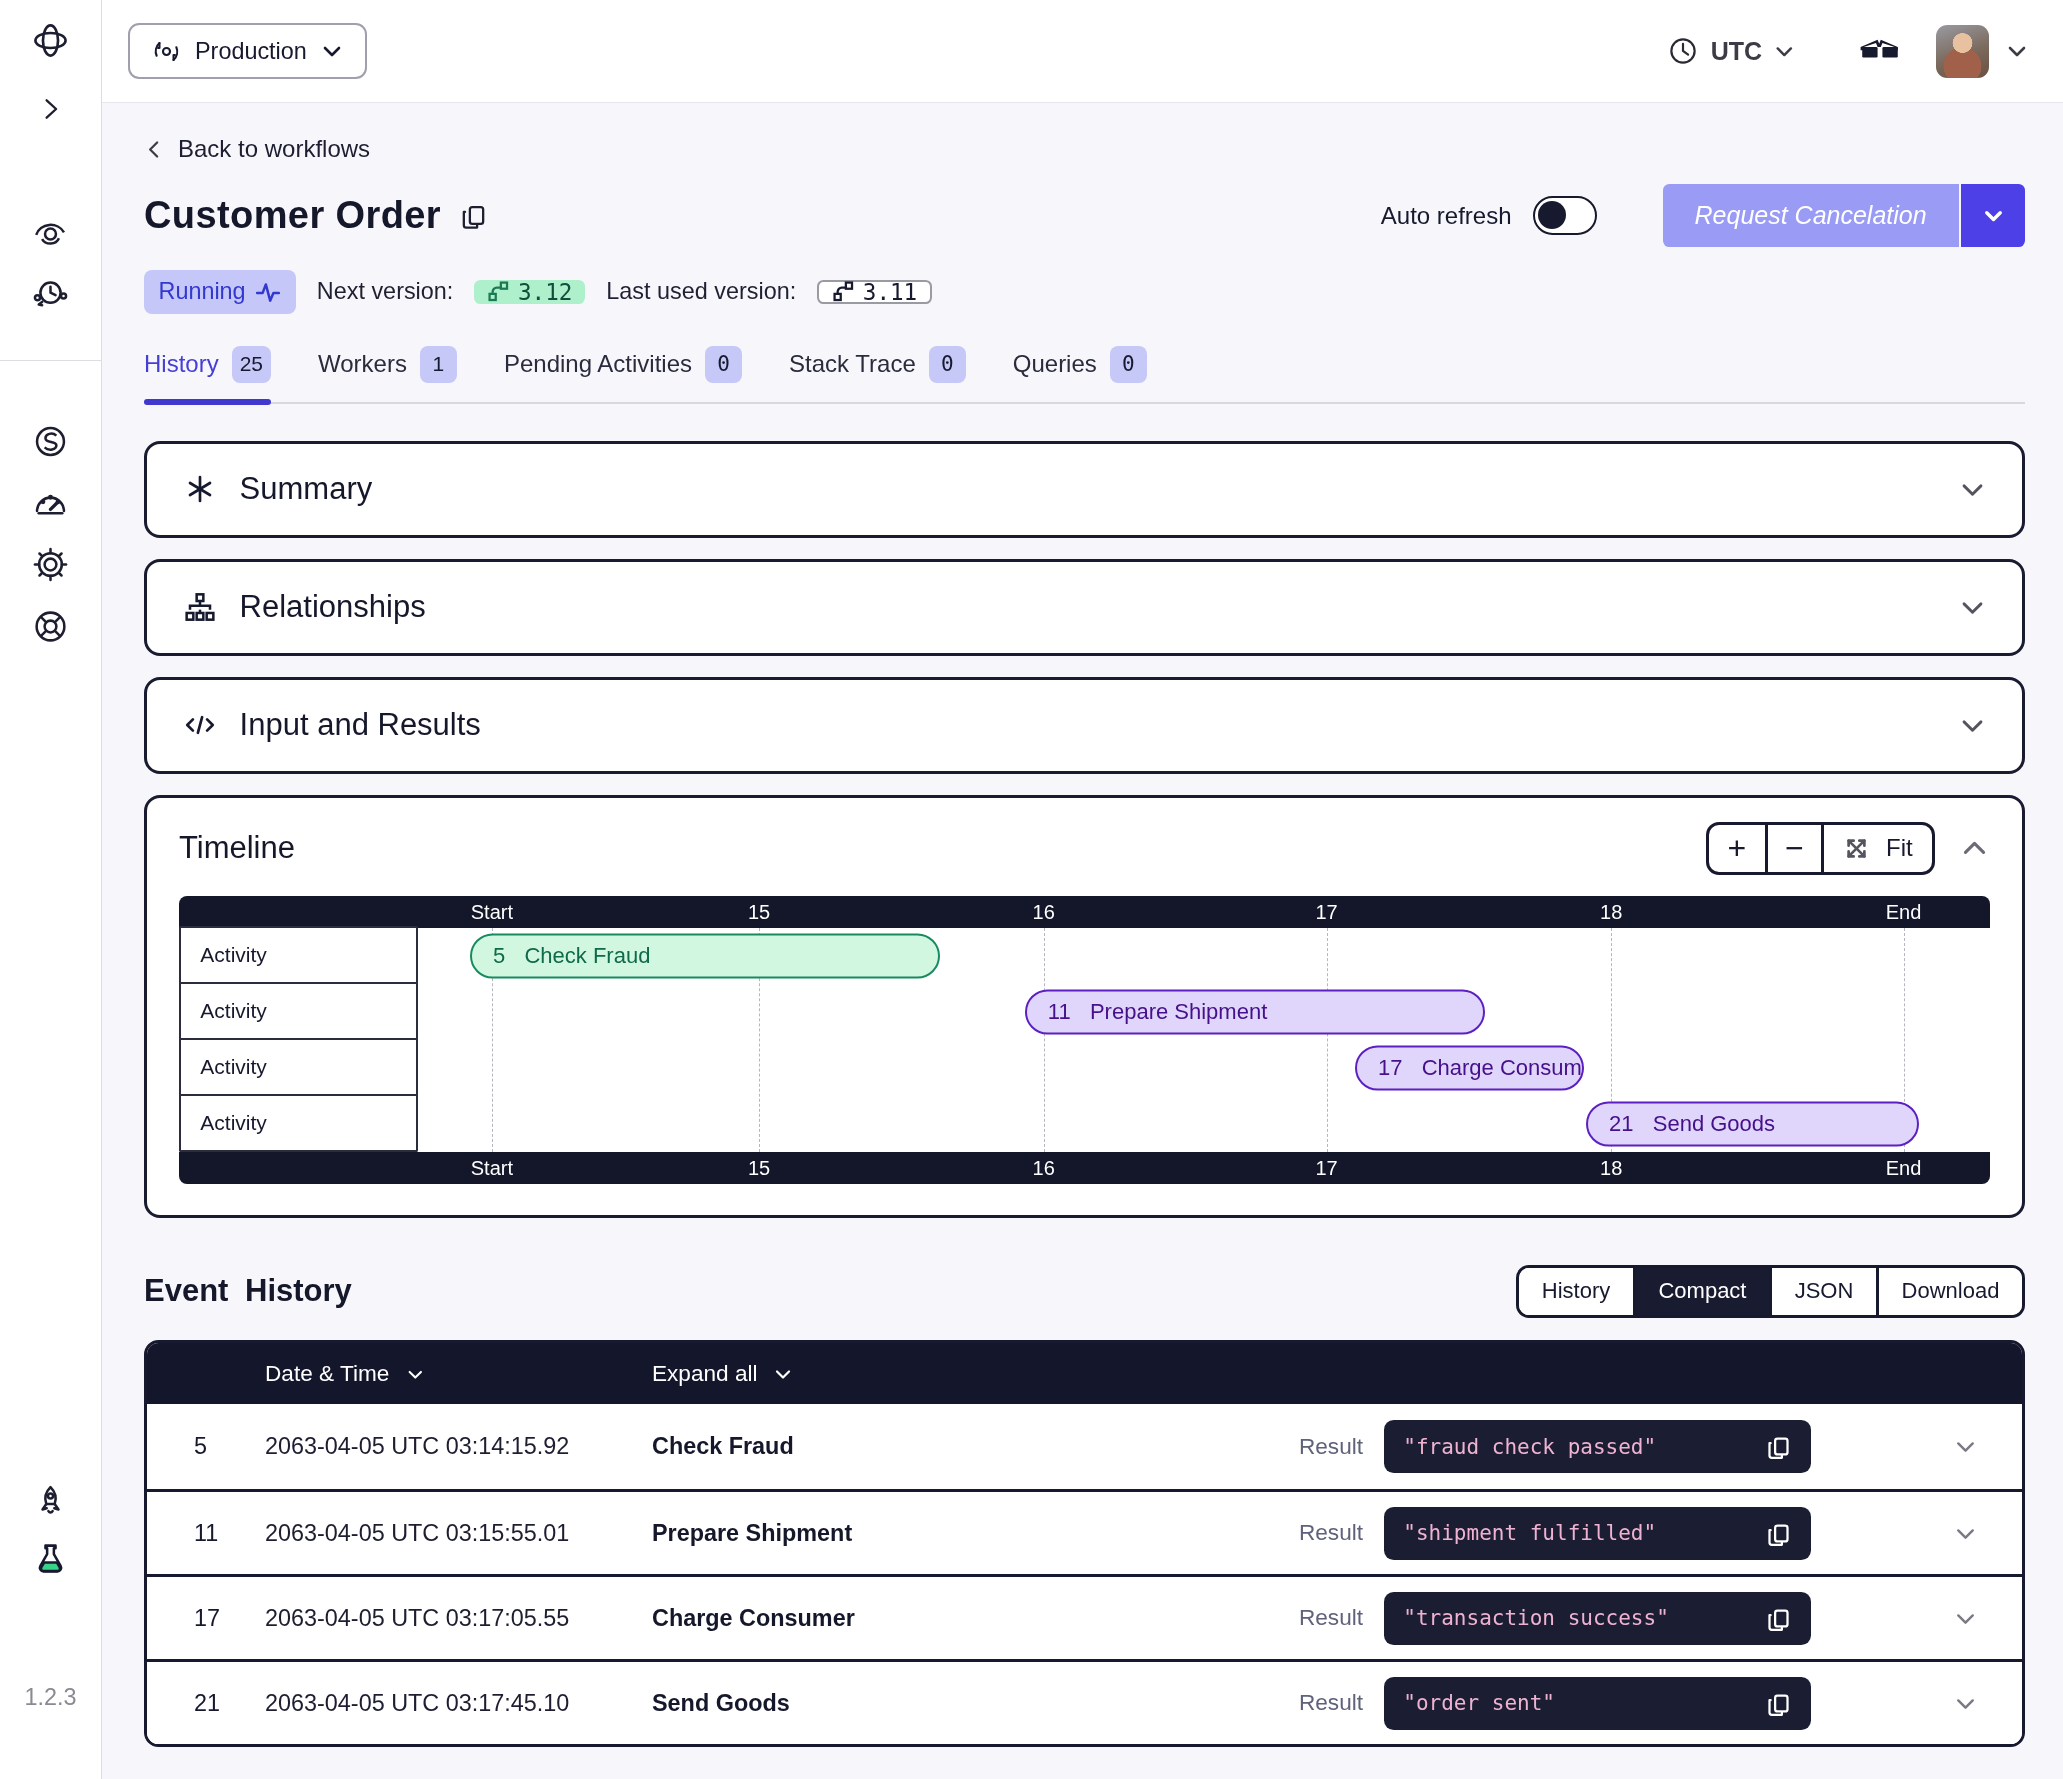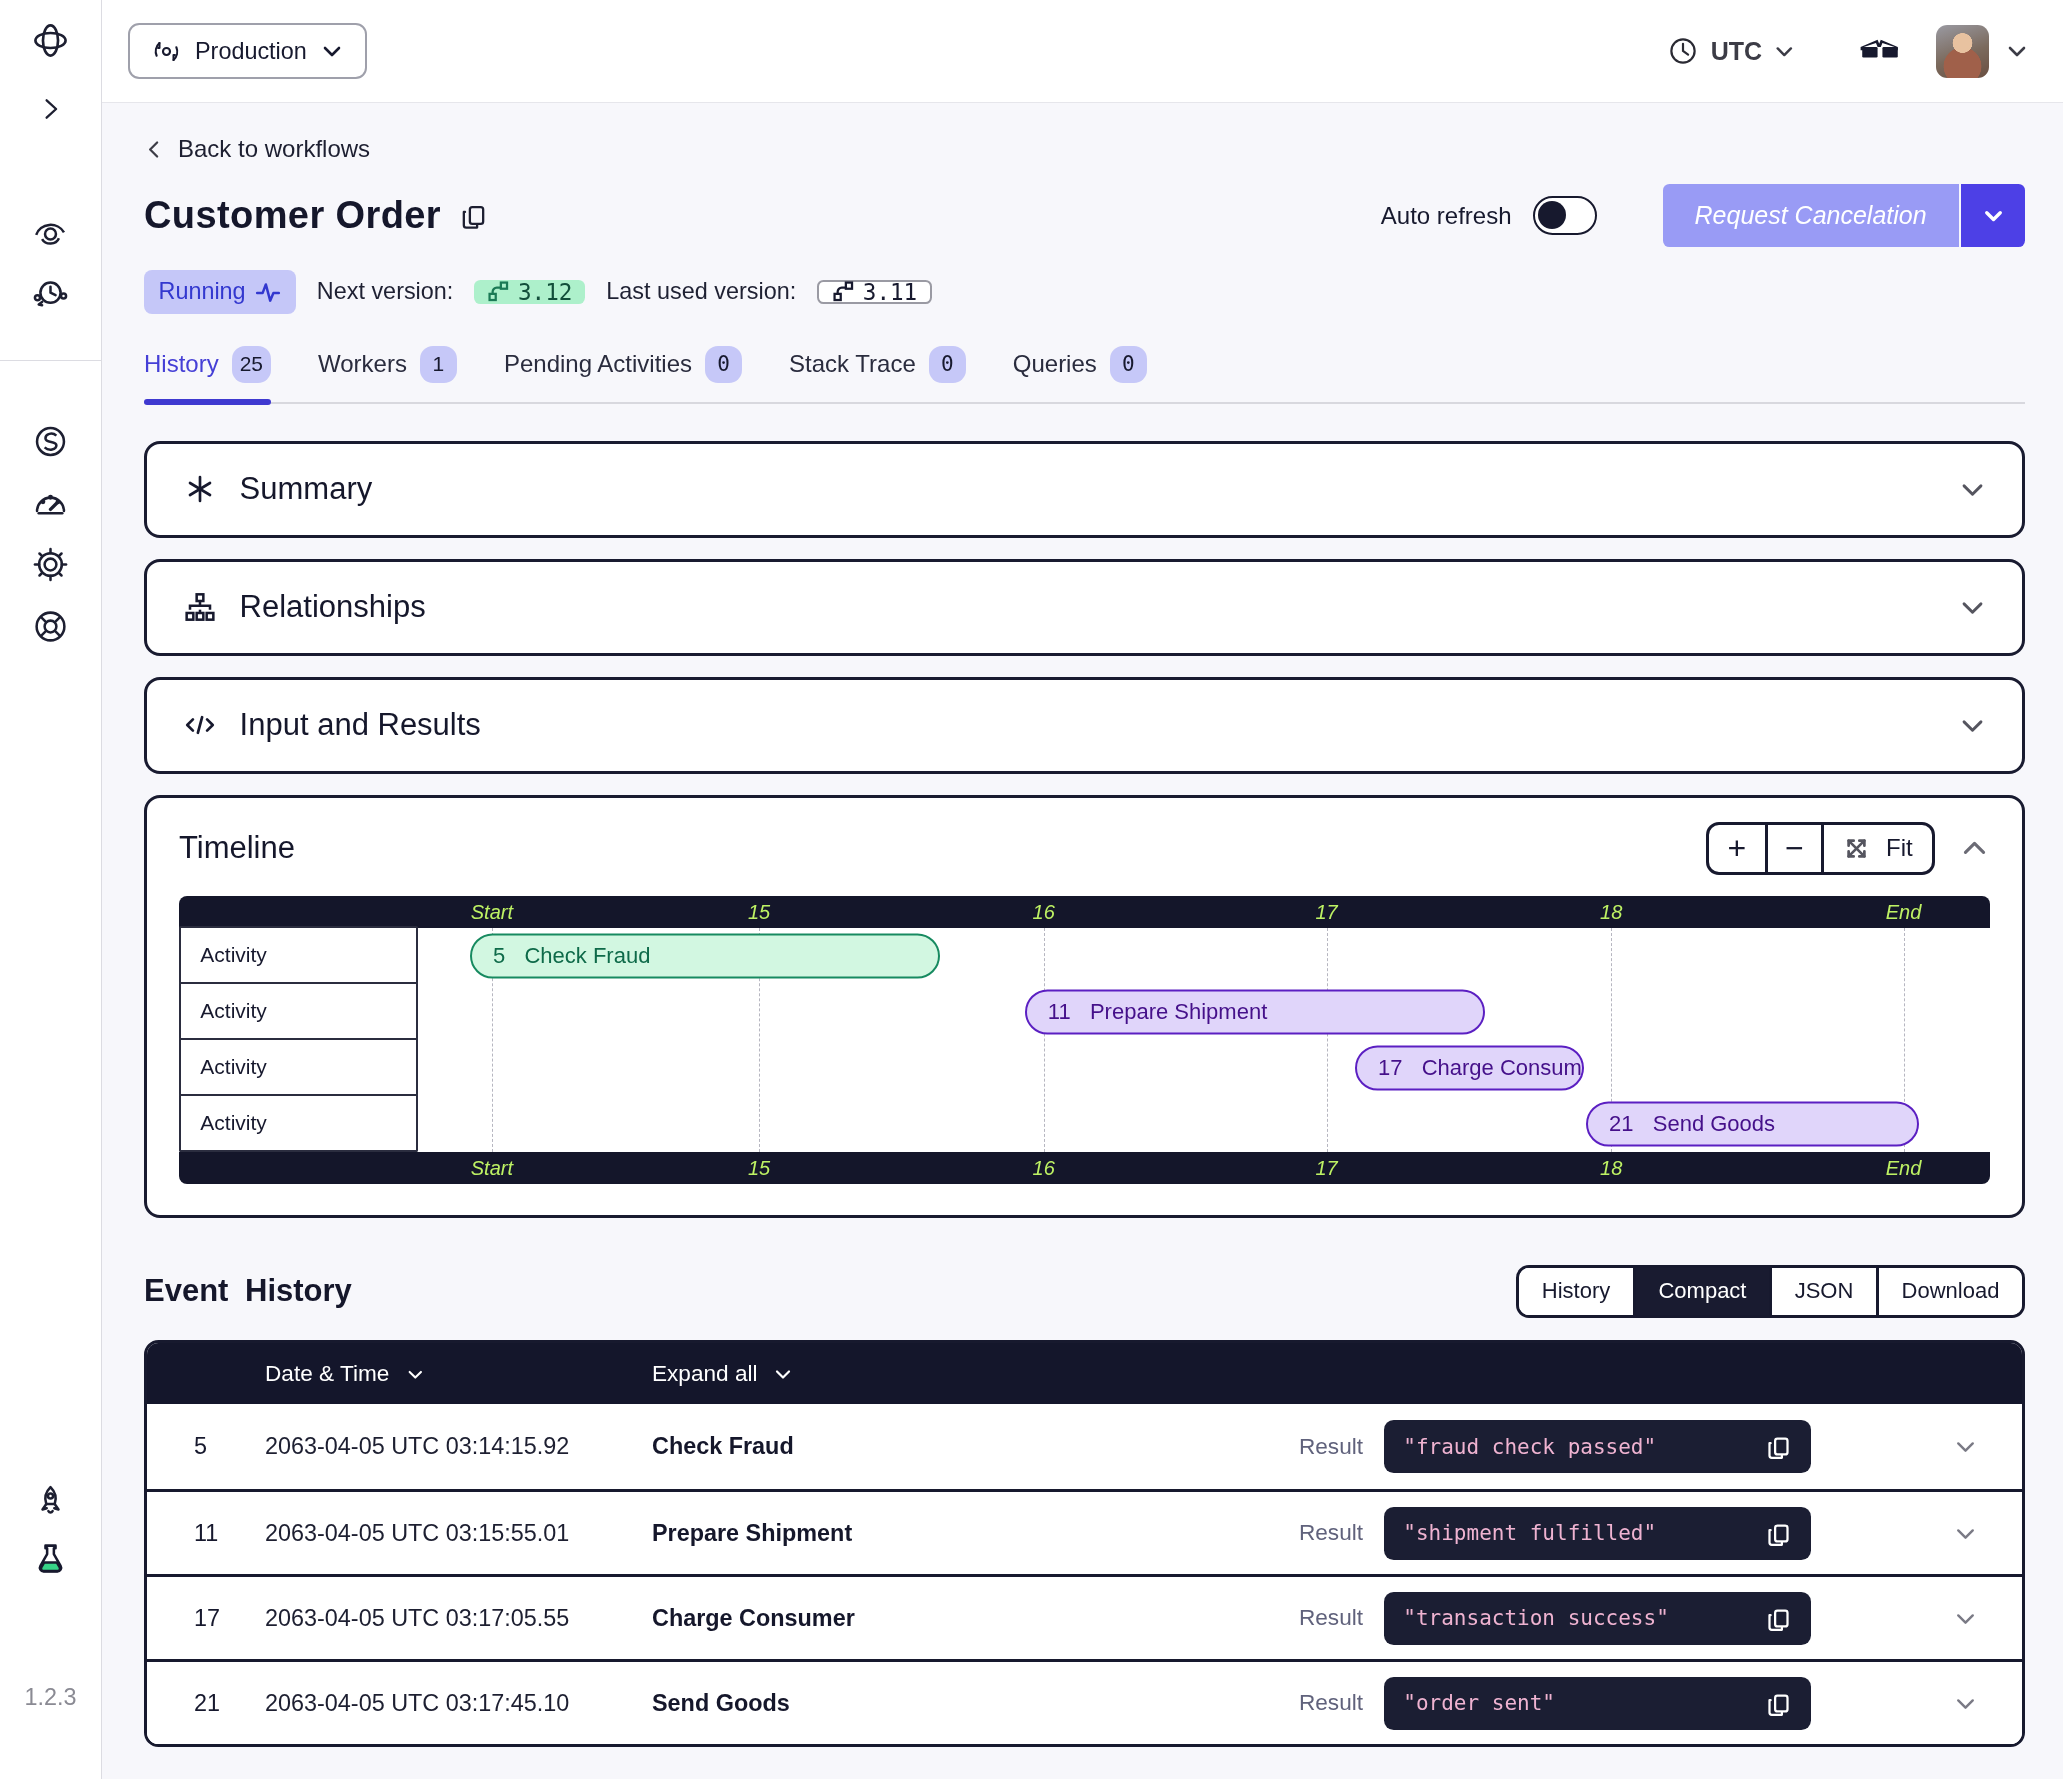--- a/index.html
+++ b/index.html
@@ -60,21 +60,21 @@
   .ver-badge { display:flex; align-items:center; gap:8px; height:24px; padding:0 13px; border-radius:6.4px; font-size:22.6px; }
   .ver-green { background:#adf0cb; color:#124e3a; }
   .ver-outline { background:#fff; border:2px solid #9a9aa3; color:#17192e; }
 
   .id-row { margin-top:18px; display:flex; align-items:center; gap:35px; }
   .id-item { display:flex; align-items:center; gap:9.7px; font-size:22.6px; font-weight:bold; color:#17192e; cursor:pointer; }
 
   
   .tabs { margin-top:32px; display:flex; gap:47px; border-bottom:2px solid #d8d8de; }
   .tab { display:flex; align-items:center; gap:13px; padding-bottom:19.3px; font-size:24px; color:#2a2c3e; position:relative; cursor:pointer; }
-  .tab .count { min-width:37px; height:37px; padding:0 8px; border-radius:13px; background:#c6c8f8; color:#17192e; font-size:21px; display:flex; align-items:center; justify-content:center; }
+  .tab .count { min-width:37px; height:37px; padding:0 8px; border-radius:8px; background:#c6c8f8; color:#17192e; font-size:21px; display:flex; align-items:center; justify-content:center; }
   .tab.active { color:#453fd6; font-weight:500; }
   .tab.active::after { content:""; position:absolute; left:0; right:0; bottom:-3.2px; height:5.6px; border-radius:3.2px; background:#3f39d0; }
 
   
   .panels { margin-top:37px; display:flex; flex-direction:column; gap:21px; }
   .panel { background:#fff; border:3.2px solid #191b30; border-radius:16px; height:97px; display:flex; align-items:center; padding:0 35px; cursor:pointer; }
   .panel .p-icon { width:35px; height:35px; margin-right:22.6px; color:#17192e; display:flex; align-items:center; justify-content:center; }
   .panel .p-label { font-size:31px; font-weight:500; color:#15172b; }
   .panel .p-chevron { margin-left:auto; color:#55555f; }
 
@@ -87,21 +87,21 @@
   .zoom-seg { display:flex; align-items:center; justify-content:center; font-size:32px; color:#17192e; width:56px; cursor:pointer; }
   .zoom-seg + .zoom-seg { border-left:3.2px solid #17192e; }
   .zoom-fit { width:auto; padding:0 19.3px; gap:16px; font-size:24px;text-align:center; }
   .tl-collapse { margin-left:24px; color:#6b6b75; cursor:pointer; }
 
   .gantt { width:100%; }
   .axis-bar { position:relative; height:32px; background:#14162a; }
   .axis-top { border-radius:8px 8px 0 0; }
   .axis-bottom { border-radius:0 0 8px 8px; }
   .axis-track { position:absolute; left:239px; right:0; top:0; bottom:0; }
-  .axis-label { position:absolute; top:50%; transform:translate(-50%,-50%); color:#bef264; font-size:20px;font-style:italic; }
+  .axis-label { position:absolute; top:50%; transform:translate(-50%,-50%); color:#ffffff; font-size:20px; }
   .gantt-body { position:relative; }
   .gantt-grid { position:absolute; left:239px; right:0; top:0; bottom:0; }
   .gridline { position:absolute; top:0; bottom:0; border-left:1.6px dashed #b6b6c0; }
   .gantt-row { display:flex; height:56px; position:relative; }
   .row-label { width:239px; background:#fff; border:2.8px solid #2b2d3f; border-radius:1.6px; display:flex; align-items:center; padding-left:19.3px; font-size:21px; color:#17192e; margin-top:-1.6px; z-index:2; }
   .gantt-row:first-child .row-label { margin-top:0; }
   .row-chart { flex:1; position:relative; }
   .gantt-bar { position:absolute; top:50%; transform:translateY(-50%); height:45px; border-radius:22.6px; display:flex; align-items:center; gap:19.3px; padding:0 21px; font-size:22px; font-weight:500; white-space:nowrap; overflow:hidden; z-index:3; cursor:pointer; }
   .gantt-bar.green { background:#d2f7e1; border:2.8px solid #178a60; color:#0e6a49; }
   .gantt-bar.purple { background:#e0d5fa; border:2.8px solid #5b1fc2; color:#45108a; }

